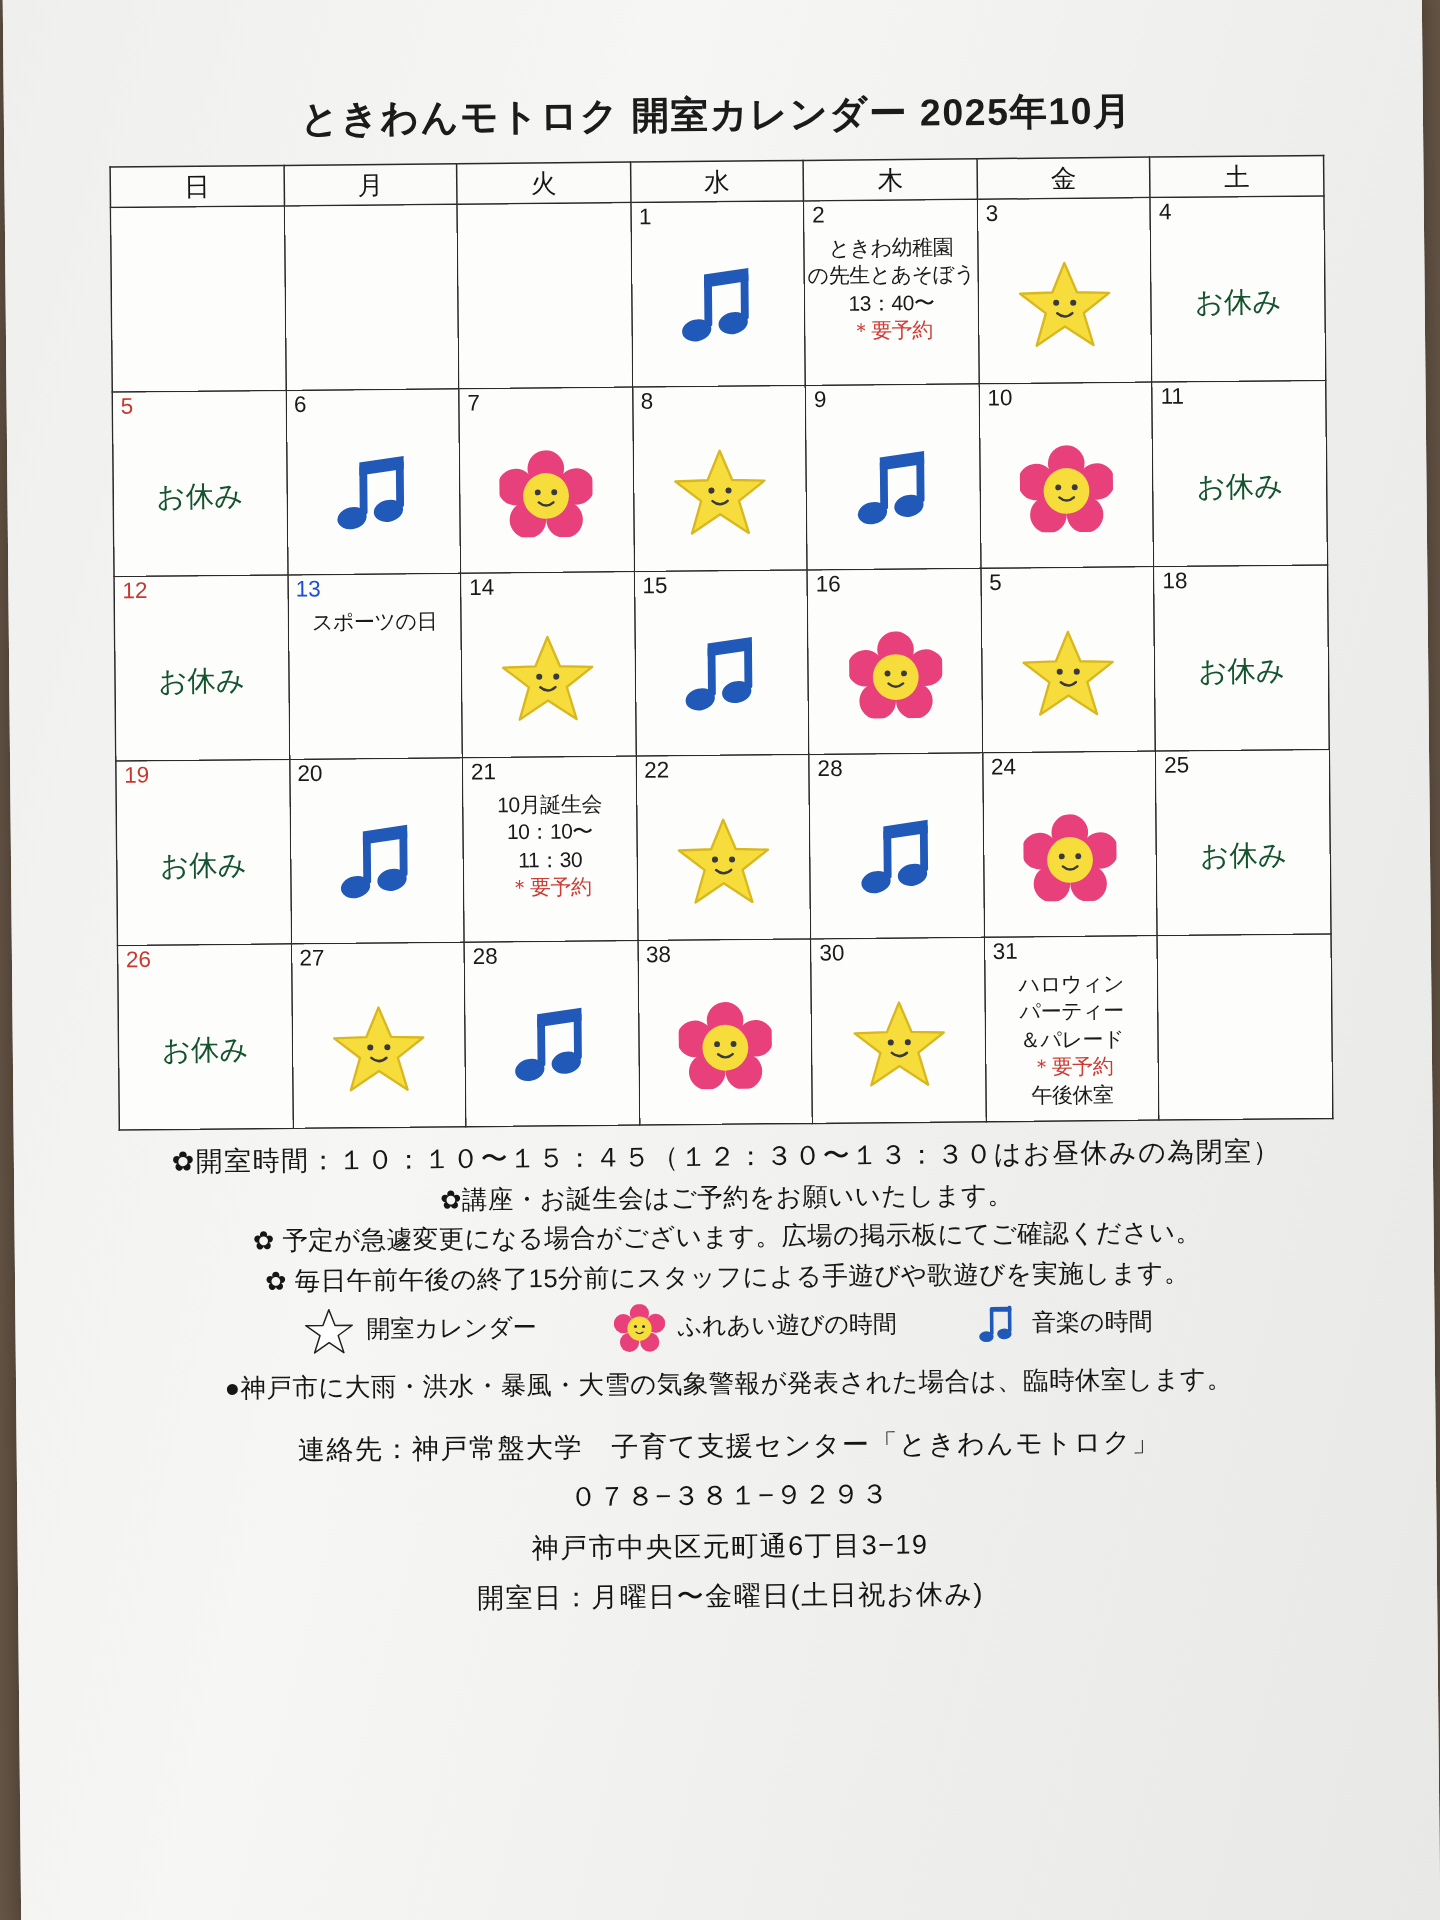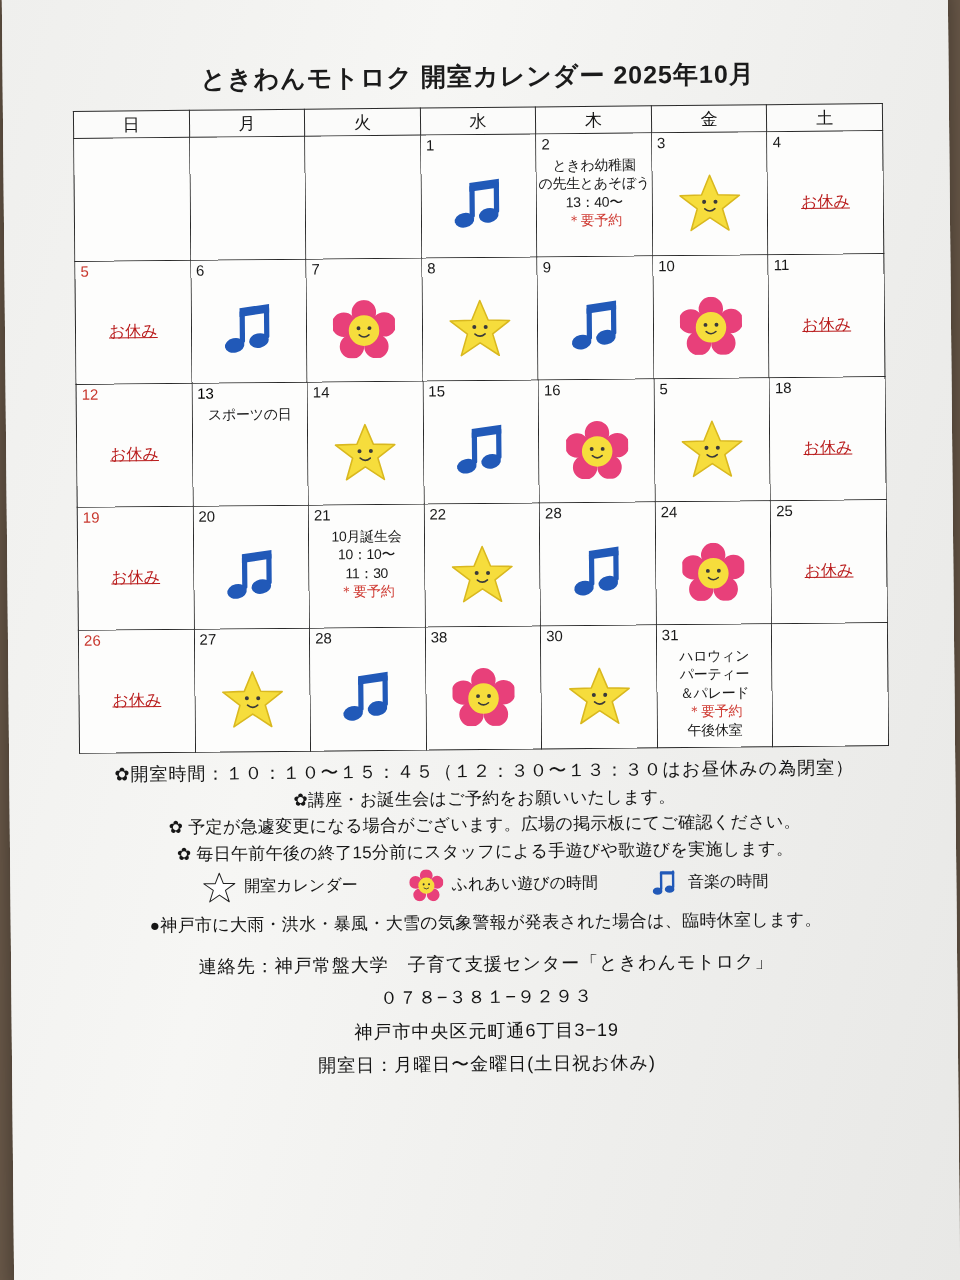--- a/index.html
+++ b/index.html
@@ -69,36 +69,35 @@
   }
   .daynum {
     position: absolute;
     left: 5px;
     top: 2px;
     font-size: 15px;
     color: #1a1a1a;
     line-height: 1.1;
   }
   .daynum.sun { color: #c8382e; }
-  .daynum.holiday { color: #000000; text-align: right; }
+  .daynum.holiday { color: #1d4ed8; text-align: right; }
   .cell-center {
     position: absolute;
     left: 0; right: 0;
     top: 20px; bottom: 2px;
     display: flex;
     flex-direction: column;
     align-items: center;
     justify-content: center;
     text-align: center;
   }
   .cell-center.textcell { justify-content: flex-start; padding-top: 2px; }
   .rest {
-    font-size: 16px;
-    color: #b91c1c;
-    text-decoration: underline;
+    font-size: 19px;
+    color: #14532d;
   }
   .evt {
     font-size: 14px;
     line-height: 1.32;
     color: #1a1a1a;
     white-space: nowrap;
   }
   .evt.red {
     color: #cf3b33;
     text-align: center;

